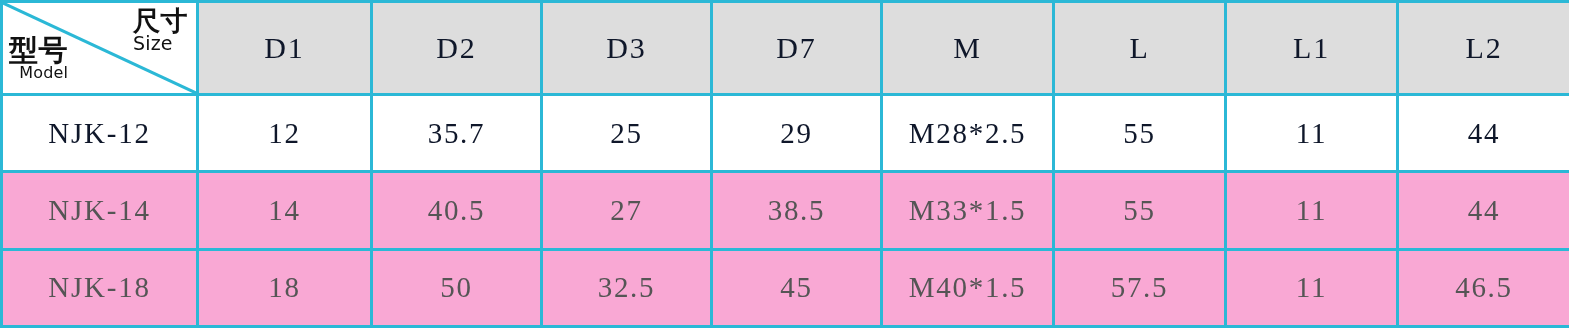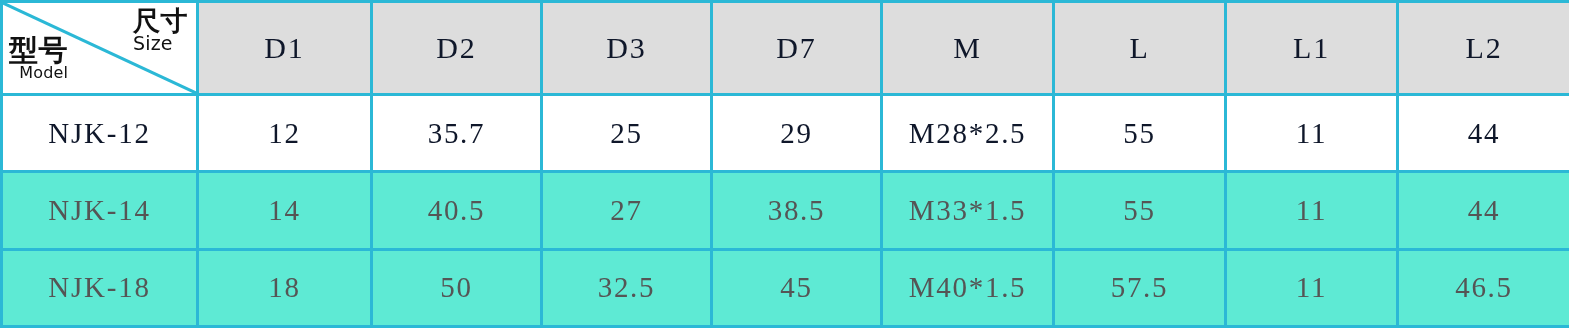--- a/index.html
+++ b/index.html
@@ -113,21 +113,21 @@
 
   
   tr.data-row { height: 58px; }
   tr.data-row td {
     font-size: 29px;
     font-family: "Liberation Serif", "DejaVu Serif", serif;
     background: #ffffff;
     color: #0f172a;
   }
   tr.data-row.alt td {
-    background: #5eead4;
+    background: #f9a8d4;
     color: #555555;
   }
   td.model-cell { letter-spacing: 0.05em; }
 </style>
 </head>
 <body>
 
 <div class="spec-table-wrap">
   <table class="spec-table">
     <colgroup>

